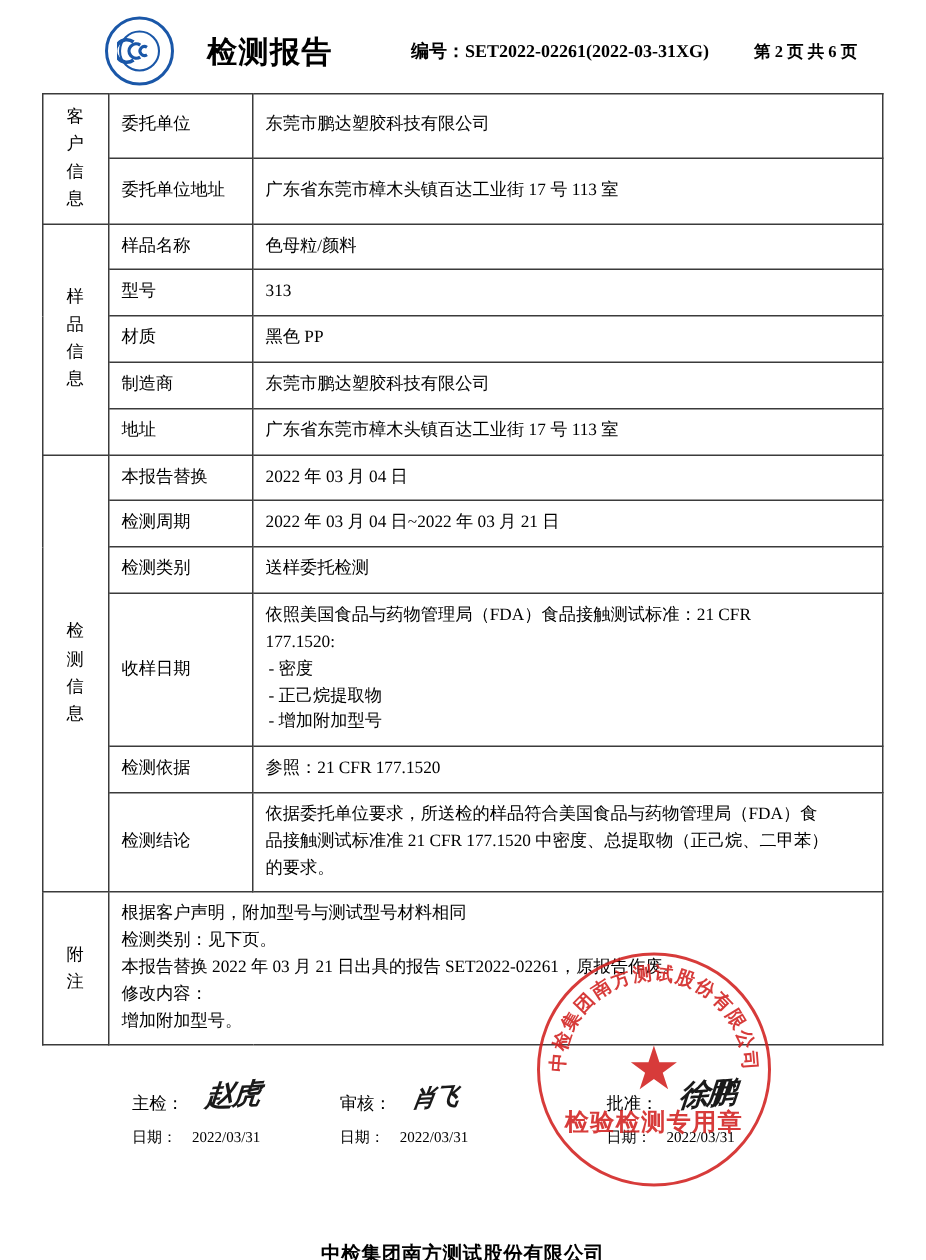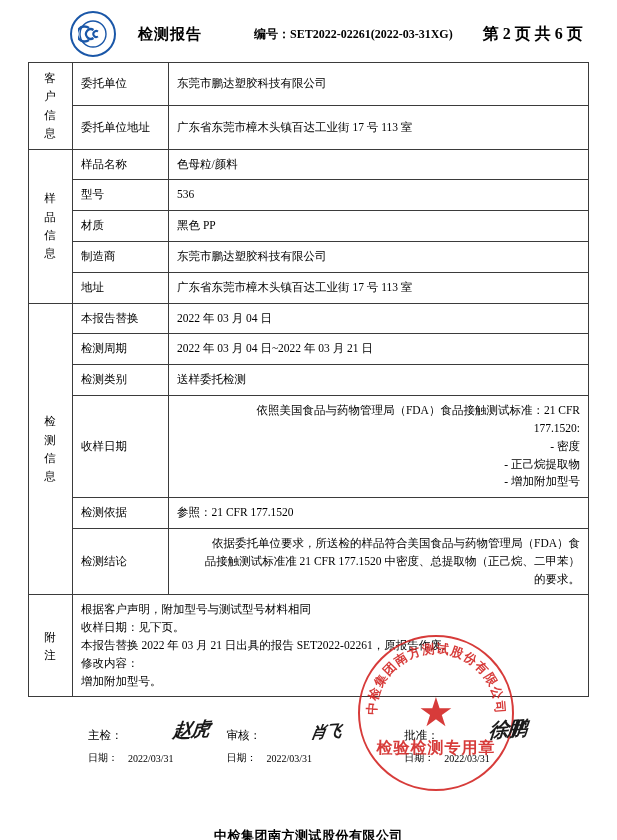--- a/index.html
+++ b/index.html
@@ -38,34 +38,34 @@
     border: 2px solid #1a57a8;
     display: flex;
     align-items: center;
     justify-content: center;
     margin-left: 42px;
     flex: 0 0 auto;
     background: #fff;
   }
   .logo svg { display: block; }
   .header-title {
-    font-size: 15px;
+    font-size: 20px;
     font-weight: bold;
     letter-spacing: 1px;
     margin-left: 22px;
     white-space: nowrap;
   }
   .header-number {
     font-size: 12px;
     font-weight: bold;
     margin-left: 52px;
     white-space: nowrap;
   }
   .header-page {
-    font-size: 16px;
+    font-size: 11px;
     font-weight: bold;
     margin-left: 30px;
     white-space: nowrap;
   }
 
   
   table.main {
     border-collapse: collapse;
     width: 561px;
     table-layout: fixed;
@@ -89,21 +89,21 @@
     width: 96px;
     font-size: 11.5px;
     padding-left: 10px;
   }
   td.value {
     padding-left: 10px;
     margin-top: 32px;
   }
   .side-lines { line-height: 1.6; }
 
-  .multi-line { line-height: 1.85; text-align: right; }
+  .multi-line { line-height: 1.85; }
   .indent-dash { padding-left: 2px; }
 
   
   td.remarks-body {
     line-height: 1.95;
     padding: 8px 10px;
     position: relative;
   }
   td.remarks-side {
     text-align: center;
@@ -121,21 +121,20 @@
     display: flex;
     align-items: flex-end;
     height: 46px;
     padding-top: 10px;
     box-sizing: border-box;
   }
   .sig-cell {
     display: flex;
     align-items: flex-end;
     font-size: 11.5px;
-    gap: 36px;
   }
   .sig-label { white-space: nowrap; }
   .sig-val {
     margin-left: 14px;
     white-space: nowrap;
   }
   .hand {
     font-family: "Liberation Serif", serif;
     font-style: italic;
     font-weight: bold;
@@ -261,21 +260,21 @@
 
       <tr>
         <td class="side" rowspan="5">
           <div class="side-lines">样<br>品<br>信<br>息</div>
         </td>
         <td class="label">样品名称</td>
         <td class="value">色母粒/颜料</td>
       </tr>
       <tr>
         <td class="label">型号</td>
-        <td class="value">536</td>
+        <td class="value">313</td>
       </tr>
       <tr>
         <td class="label">材质</td>
         <td class="value">黑色 PP</td>
       </tr>
       <tr>
         <td class="label">制造商</td>
         <td class="value">东莞市鹏达塑胶科技有限公司</td>
       </tr>
       <tr>
@@ -320,21 +319,21 @@
           <div>的要求。</div>
         </td>
       </tr>
 
       <tr>
         <td class="side remarks-side">
           <div class="side-lines">附<br>注</div>
         </td>
         <td class="remarks-body" colspan="2">
           <div>根据客户声明，附加型号与测试型号材料相同</div>
-          <div>收样日期：见下页。</div>
+          <div>检测类别：见下页。</div>
           <div>本报告替换 2022 年 03 月 21 日出具的报告 SET2022-02261，原报告作废。</div>
           <div>修改内容：</div>
           <div>增加附加型号。</div>
         </td>
       </tr>
     </tbody>
   </table>
 
   <div class="sig-area">
 

